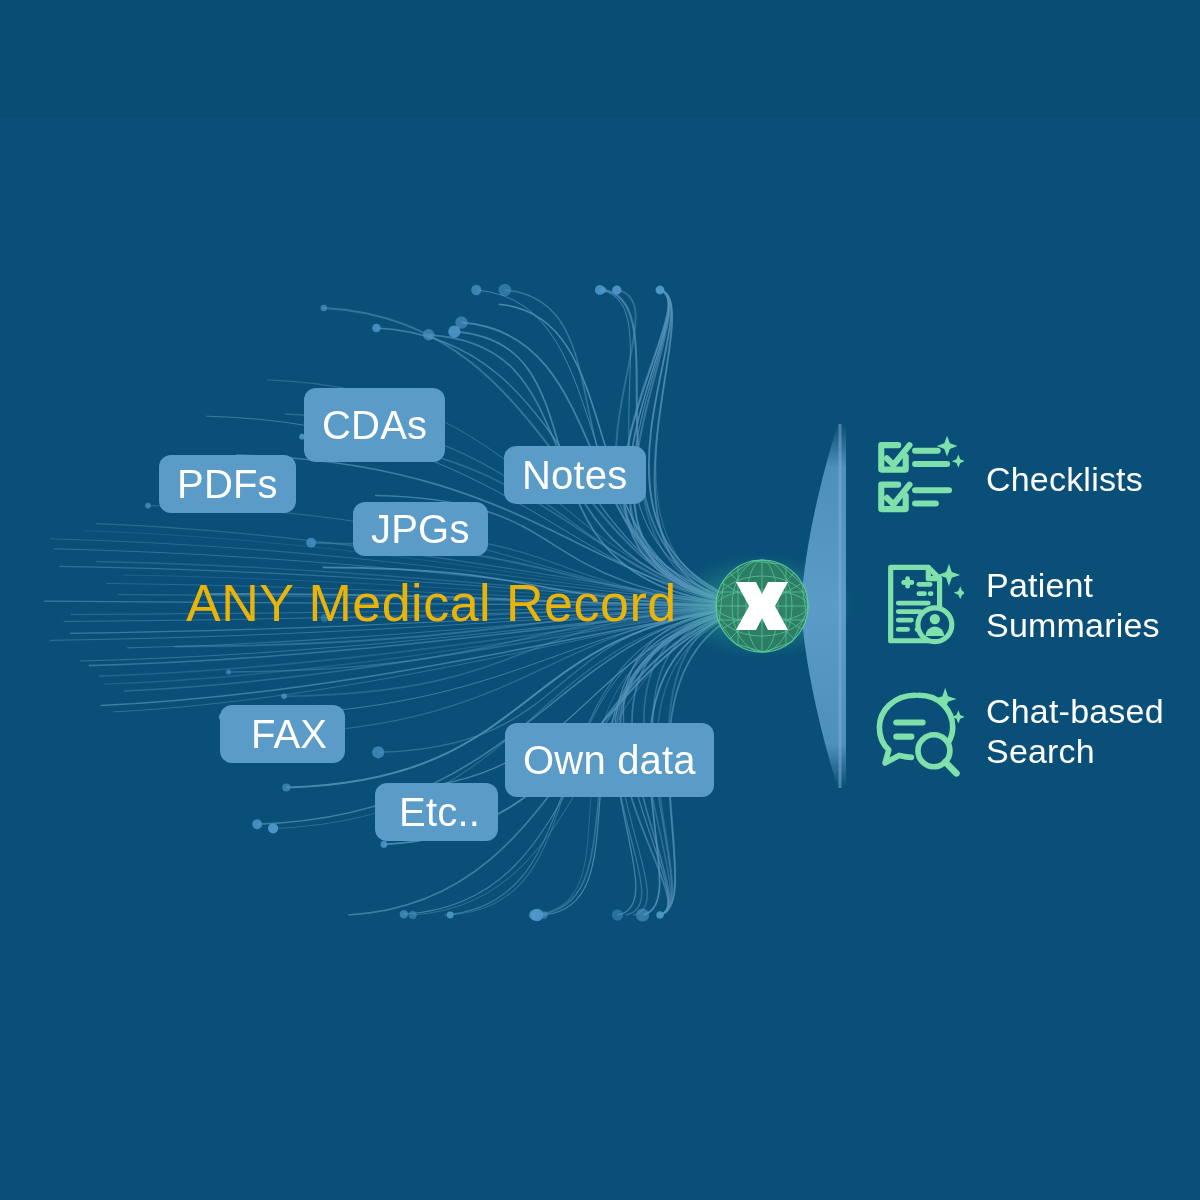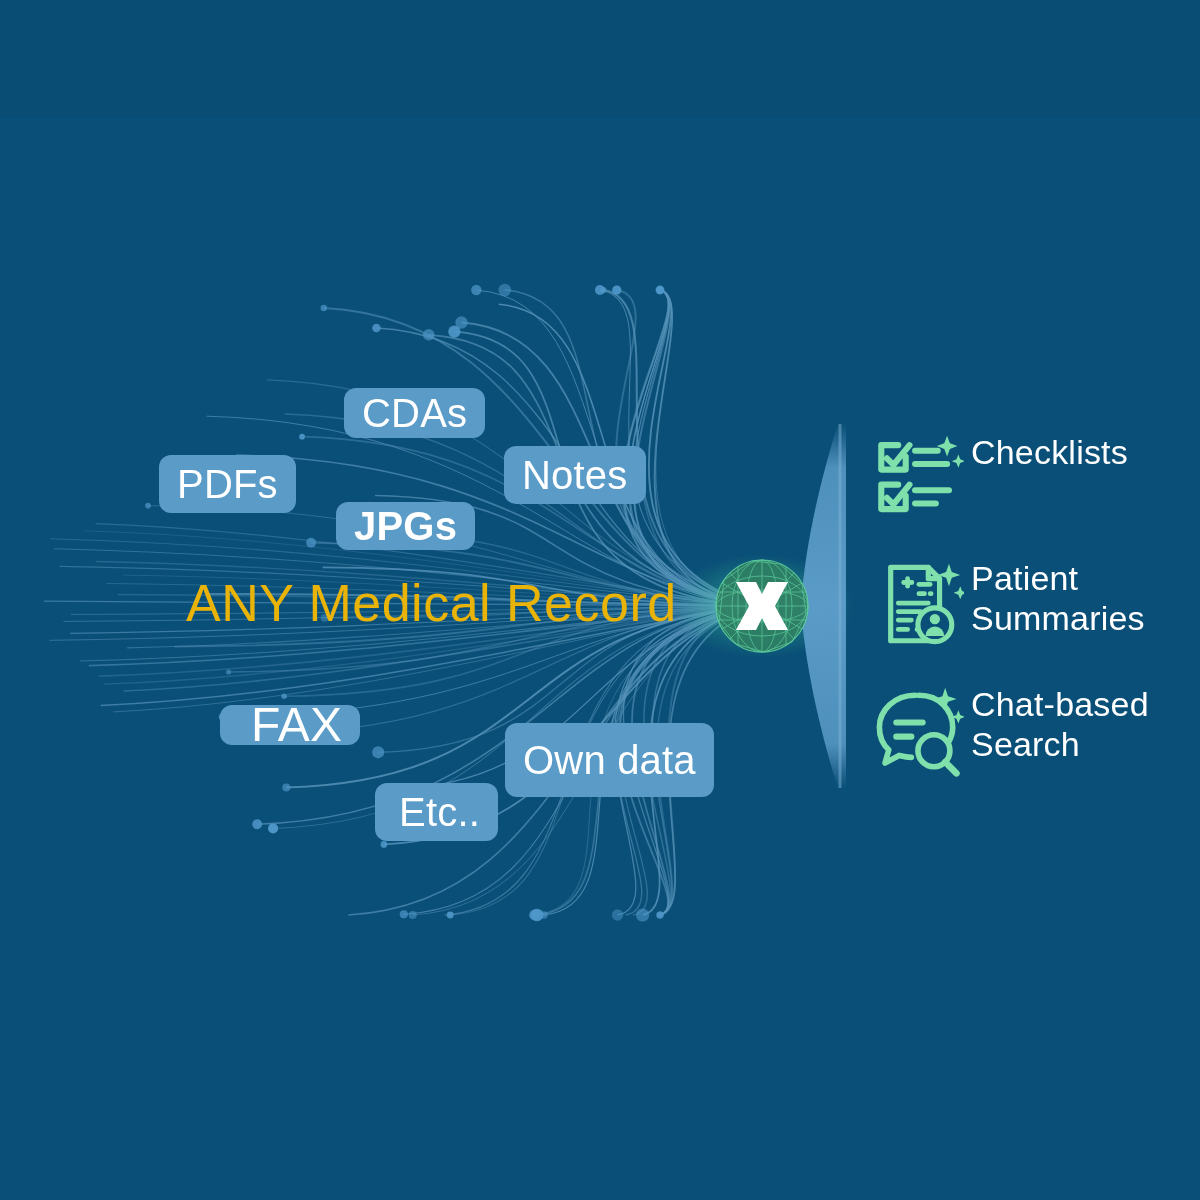--- a/index.html
+++ b/index.html
@@ -32,42 +32,42 @@
     color:#ffffff;
     border-radius:12px;
     display:flex;align-items:center;justify-content:center;
     font-weight:400;
     letter-spacing:.2px;
     white-space:nowrap;
     line-height:1;
     padding:0 18px;
     box-sizing:border-box;
   }
-  .pill-cdas { left:304px; top:388px;  height:50px; font-size:40px;margin-left:40px; }
+  .pill-cdas { left:304px; top:388px;  height:74px; font-size:40px; }
   .pill-pdfs { left:159px; top:455px;  height:58px; font-size:40px; }
   .pill-notes{ left:504px; top:446px;  height:58px; font-size:40px; }
-  .pill-jpgs { left:336px; top:502px;  height:48px; font-size:40px;font-weight:bold; }
+  .pill-jpgs { left:353px; top:502px;  height:54px; font-size:40px; }
   .pill-qhin { left:358px; top:675px;  height:58px; font-size:40px; }
-  .pill-fax  { left:220px; top:705px;  height:40px; font-size:48px;padding-left:31px; }
+  .pill-fax  { left:220px; top:705px;  height:58px; font-size:40px;padding-left:31px; }
   .pill-own  { left:505px; top:707px;  height:74px; font-size:40px;margin-top:16px; }
   .pill-etc  { left:375px; top:783px;  height:58px; font-size:40px;padding-left:24px; }
 
   
   .hero-title{
     position:absolute;left:186px;top:577px;
     font-size:52px;color:#eab308;font-weight:400;
     letter-spacing:.5px;line-height:1;white-space:nowrap;
   }
 
   
   .features{
     position:absolute;left:870px;top:432px;width:330px;
   }
   .feature{
-    display:flex;gap:7px;
+    display:flex;align-items:center;gap:22px;
     margin-bottom:32px;
   }
   .feature .ficon{flex:0 0 auto;width:94px;height:94px;}
   .feature .flabel{
     color:#ffffff;font-size:34px;line-height:1.18;font-weight:400;
     letter-spacing:.2px;
   }
   .f-checklists{margin-top:0px;}
   .f-summaries{margin-top:16px;}
   .f-search{margin-top:14px;}

